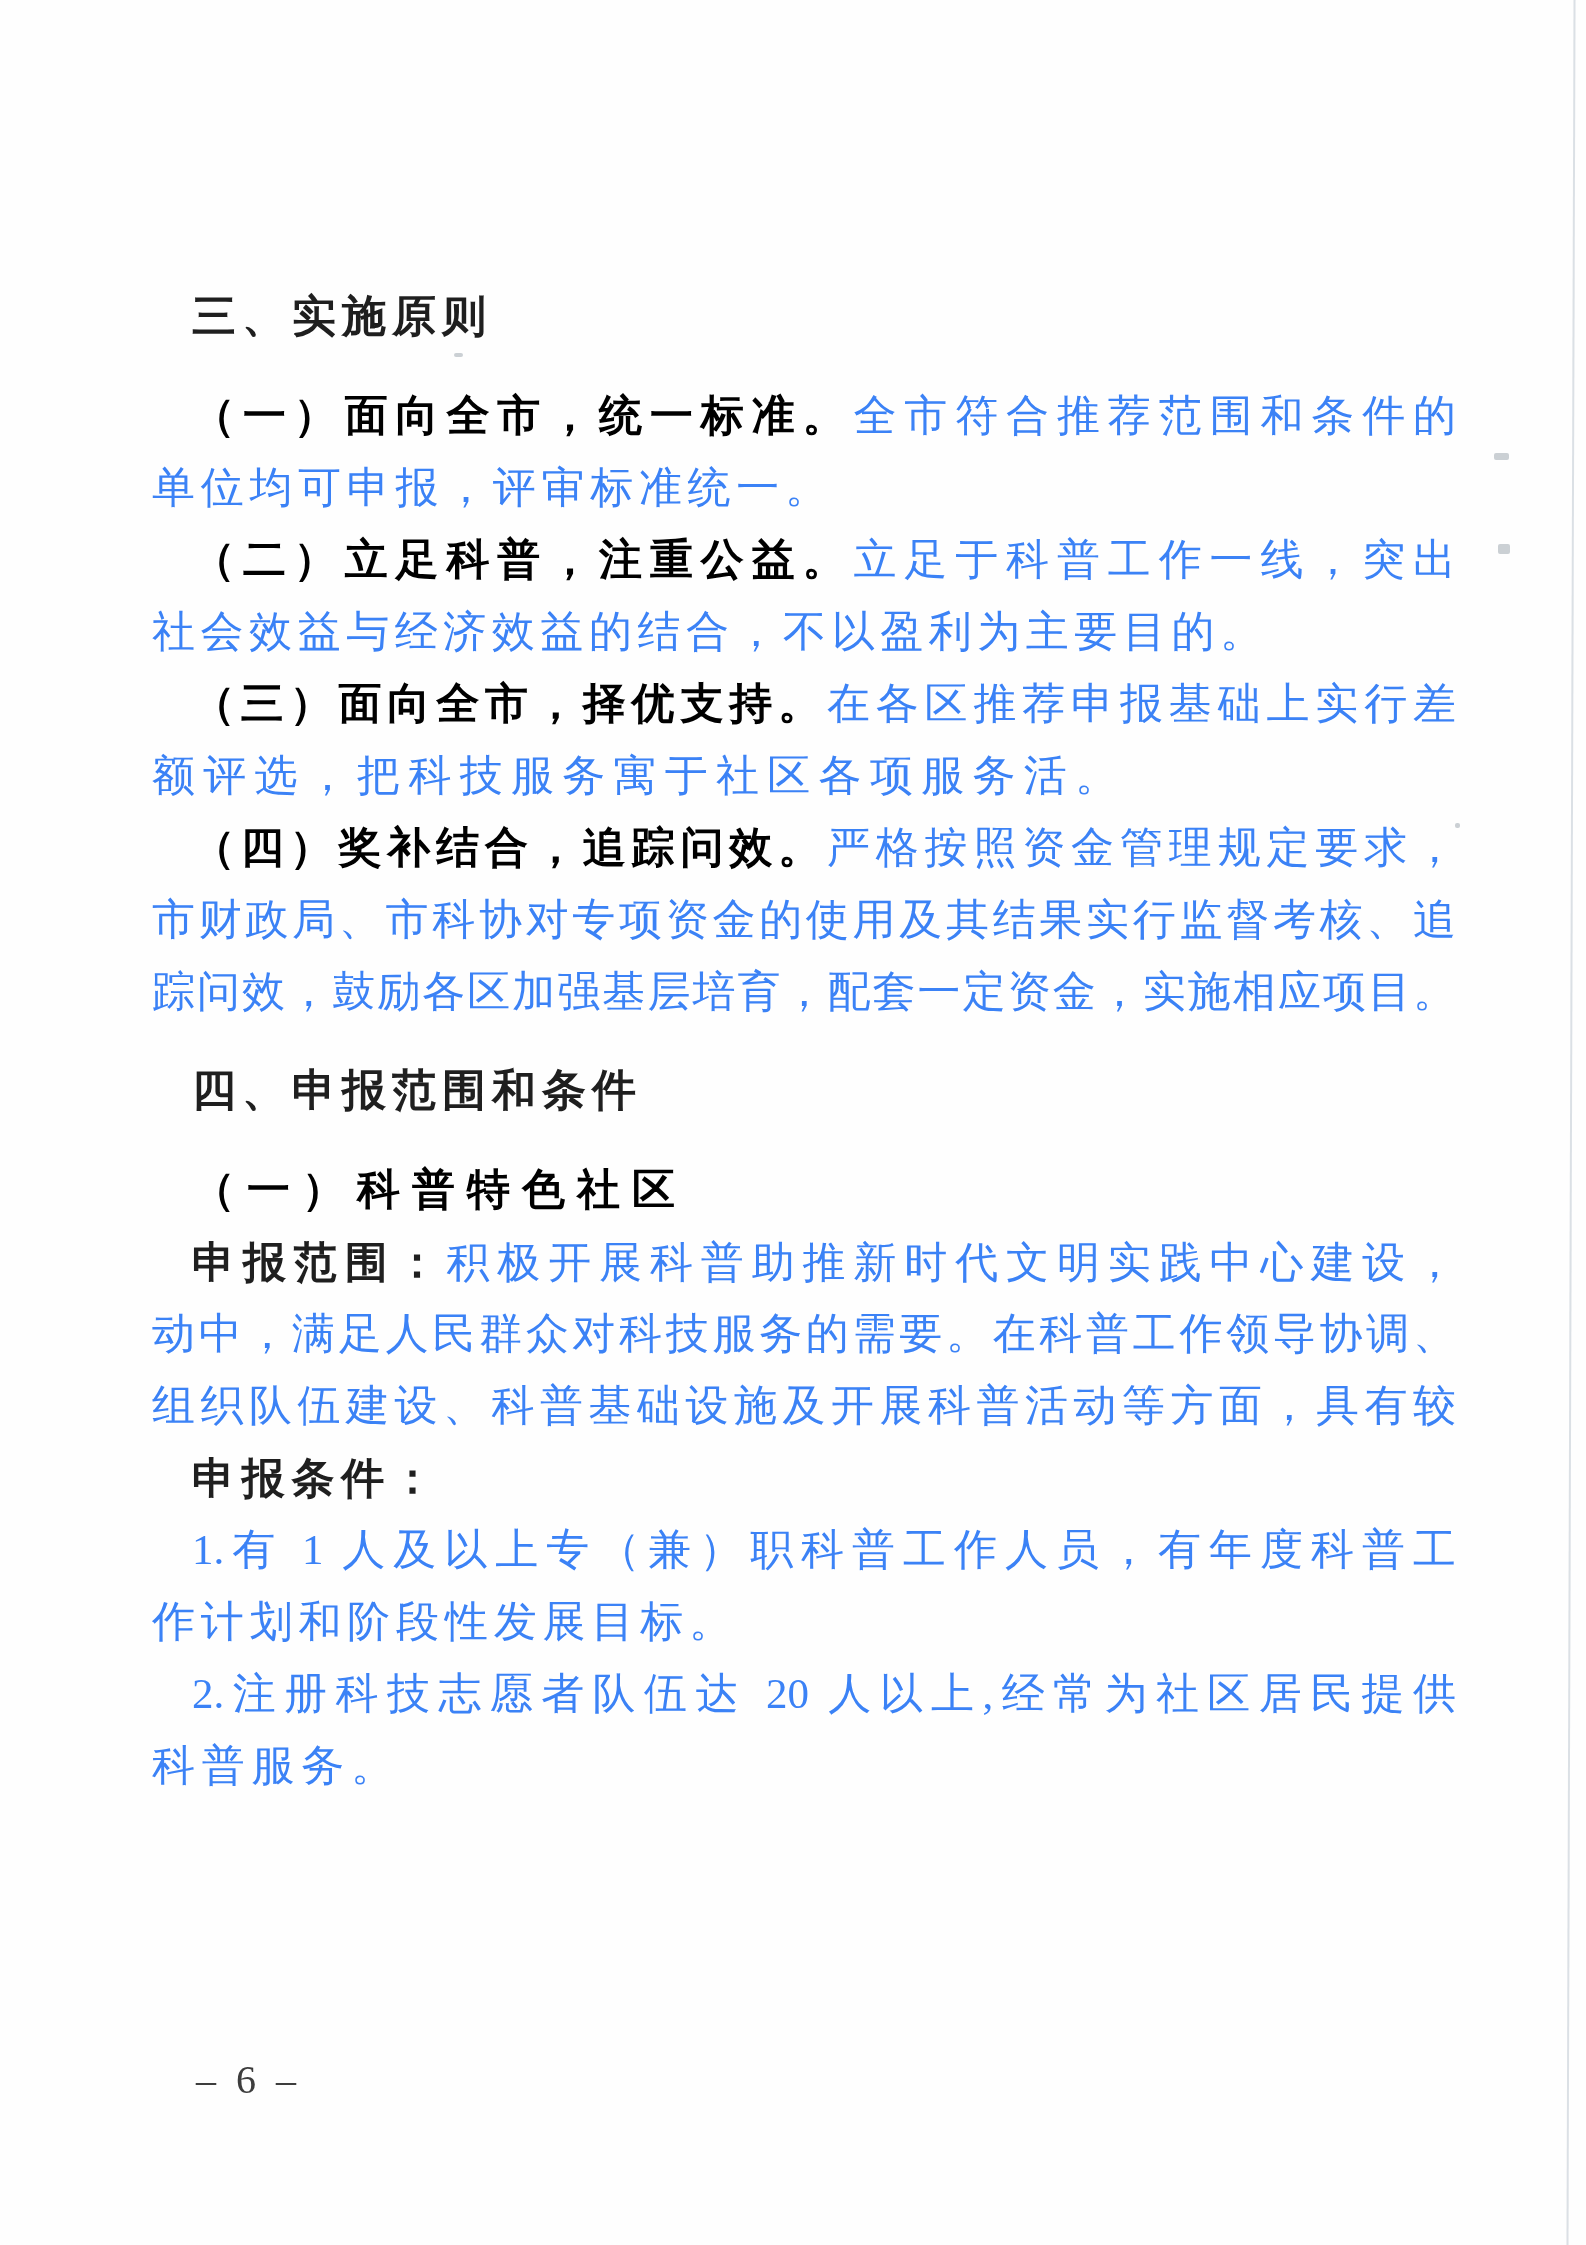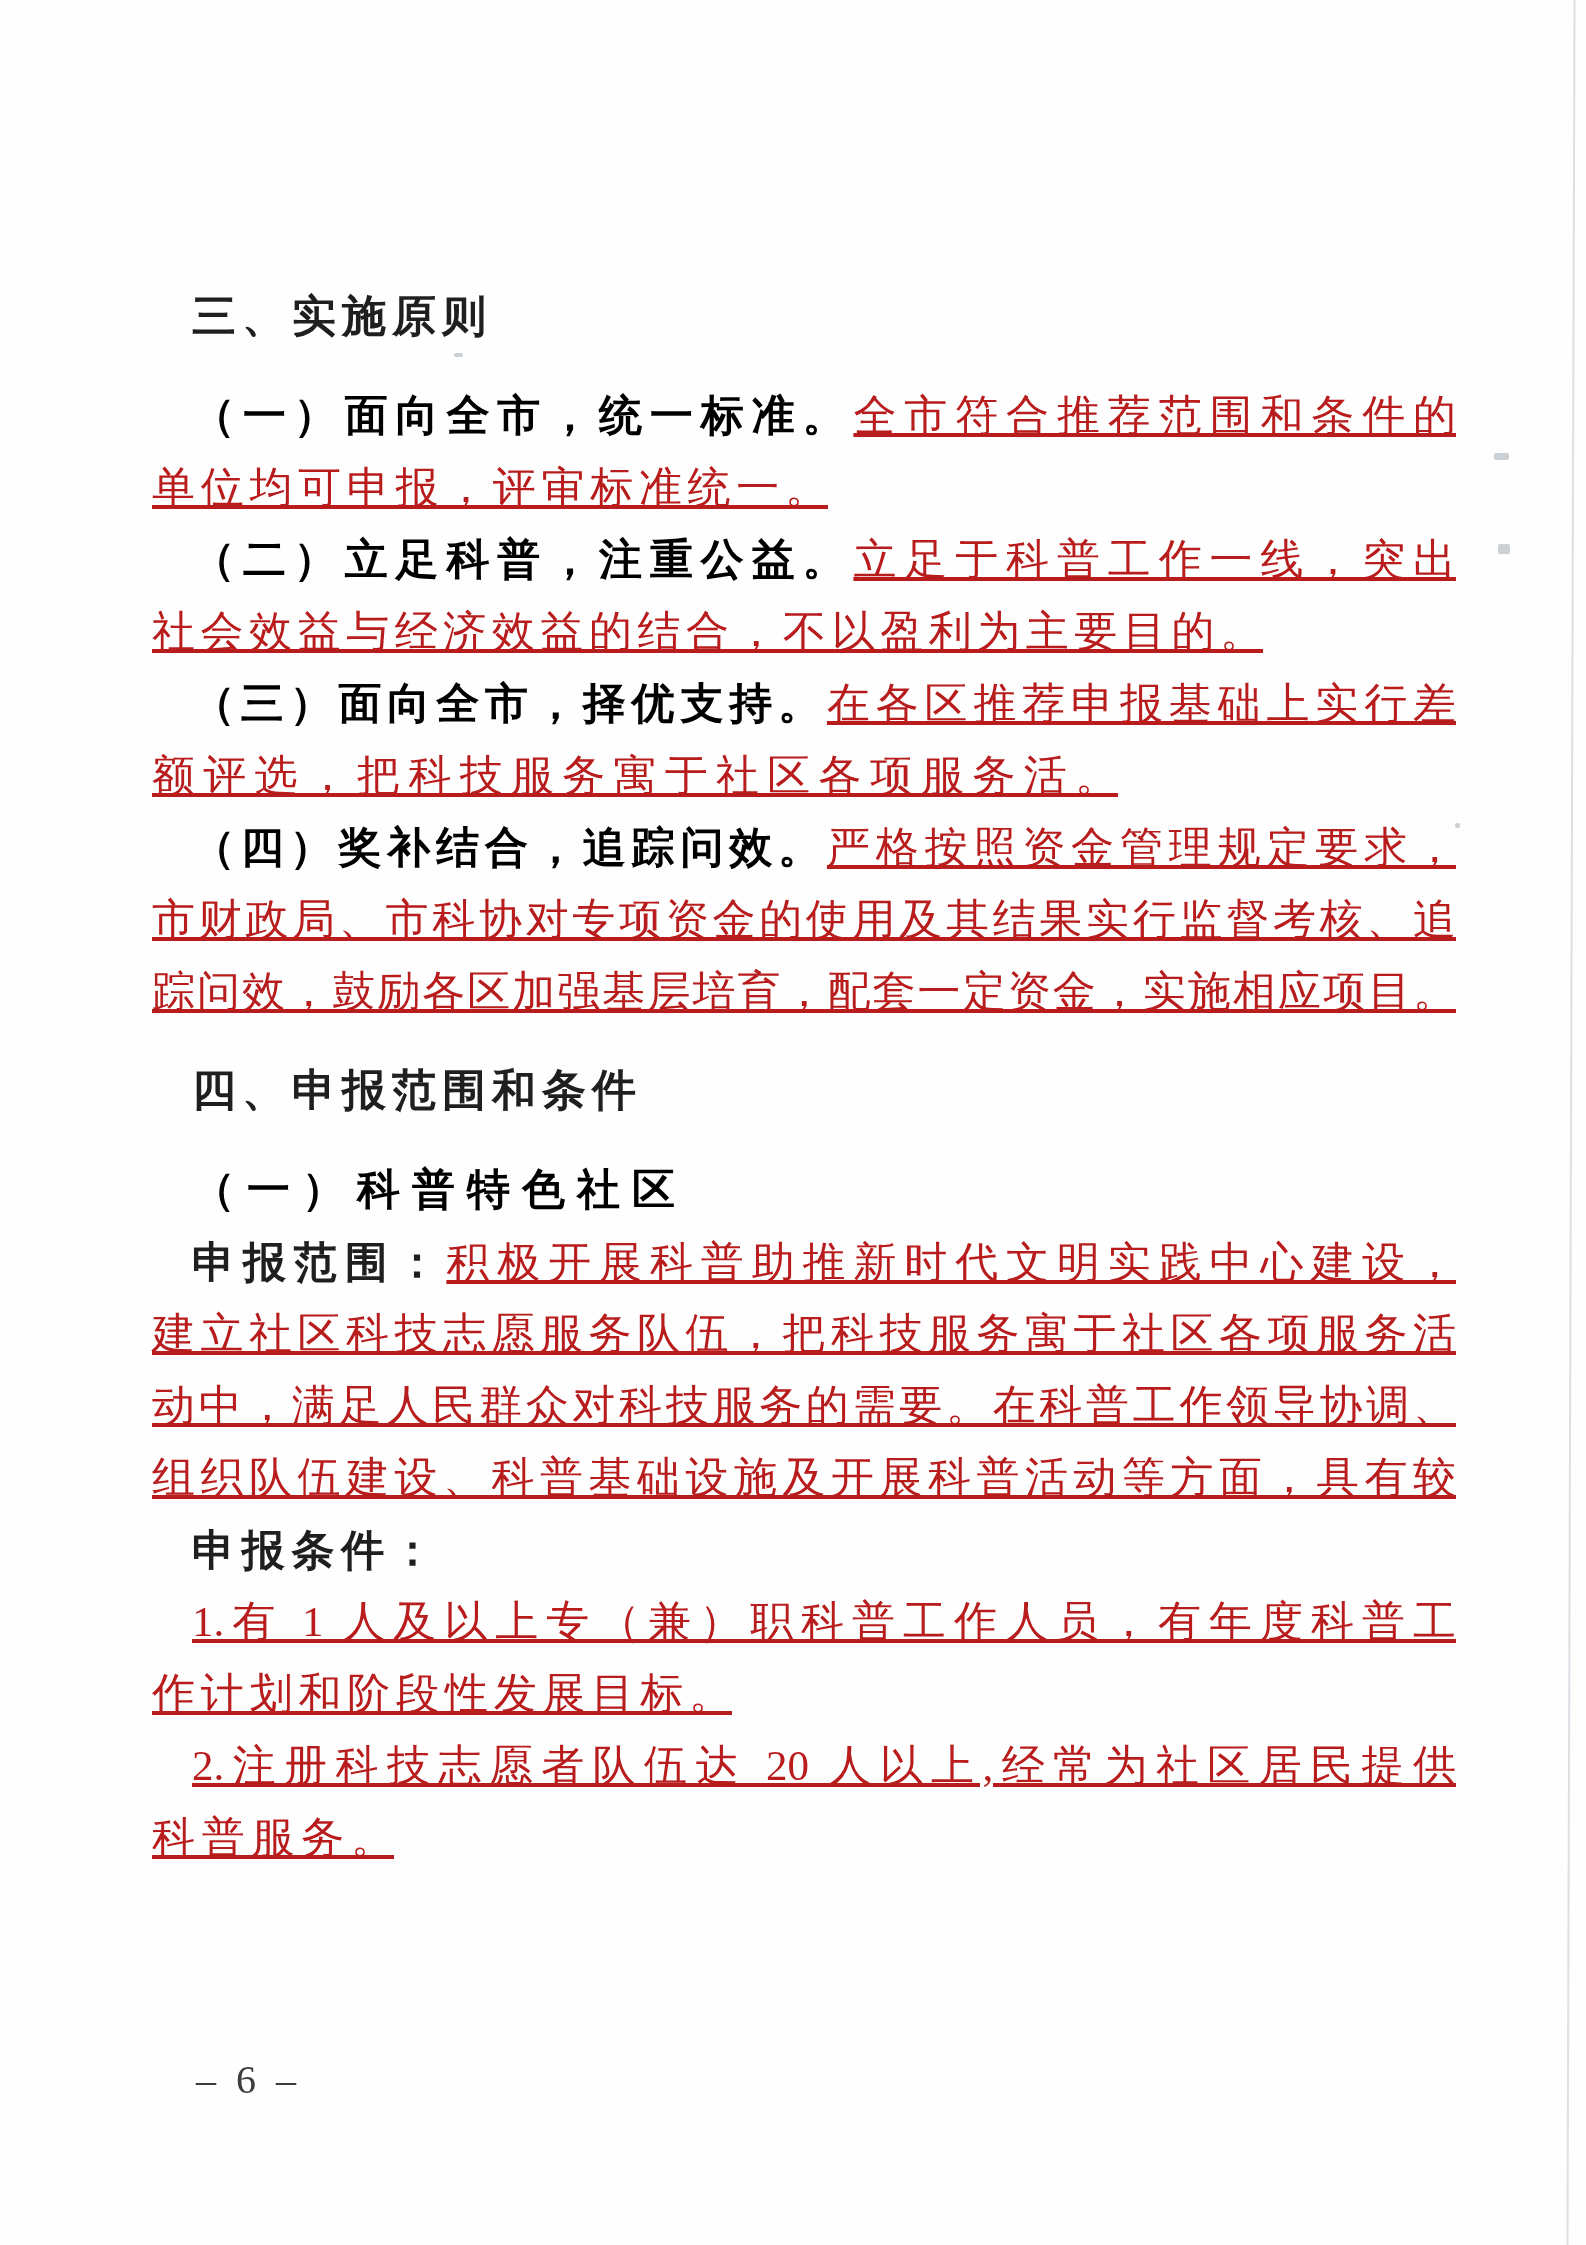--- a/index.html
+++ b/index.html
@@ -38,21 +38,21 @@
   }
   .indent{margin-left:40px;}
   .heading{
     padding-top:26px;
     padding-bottom:28px;
   }
   .heading .seg-hei{
     font-size:44px;
     letter-spacing:6px;
   }
-  .seg-song{font-weight:normal;color:#b91c1c;text-decoration:underline;}
+  .seg-song{font-weight:normal;color:#3b82f6;}
   .seg-kai{font-weight:bold;color:#000000;}
   .seg-hei{
     font-family:"Liberation Sans","DejaVu Sans",sans-serif;
     font-weight:bold;color:#1f1f1f;
   }
   .footer{
     position:absolute;
     left:196px;top:2056px;
     font-size:40px;
     letter-spacing:5px;
@@ -90,21 +90,20 @@
       <div class="line indent fill"><span class="seg-kai">（二）立足科普，注重公益。</span><span class="seg-song">立足于科普工作一线，突出</span></div>
       <div class="line fixedw" style="width: 1111px;"><span class="seg-song">社会效益与经济效益的结合，不以盈利为主要目的。</span></div>
       <div class="line indent fill"><span class="seg-kai">（三）面向全市，择优支持。</span><span class="seg-song">在各区推荐申报基础上实行差</span></div>
       <div class="line fixedw" style="width: 966px;"><span class="seg-song">额评选，把科技服务寓于社区各项服务活。</span></div>
       <div class="line indent fill"><span class="seg-kai">（四）奖补结合，追踪问效。</span><span class="seg-song">严格按照资金管理规定要求，</span></div>
       <div class="line fill noindent"><span class="seg-song">市财政局、市科协对专项资金的使用及其结果实行监督考核、追</span></div>
       <div class="line fill noindent"><span class="seg-song">踪问效，鼓励各区加强基层培育，配套一定资金，实施相应项目。</span></div>
       <div class="line heading indent"><span class="seg-hei">四、申报范围和条件</span></div>
       <div class="line indent fixedw" style="width: 483px;"><span class="seg-kai">（一）科普特色社区</span></div>
       <div class="line indent fill"><span class="seg-hei">申报范围：</span><span class="seg-song">积极开展科普助推新时代文明实践中心建设，</span></div>
-      <div class="line fill noindent"><span class="seg-song">建立社区科技志愿服务队伍，把科技服务寓于社区各项服务活</span></div>
       <div class="line fill noindent"><span class="seg-song">动中，满足人民群众对科技服务的需要。在科普工作领导协调、</span></div>
       <div class="line fill noindent"><span class="seg-song">组织队伍建设、科普基础设施及开展科普活动等方面，具有较</span></div>
       <div class="line indent fixedw" style="width: 242px;"><span class="seg-hei">申报条件：</span></div>
       <div class="line indent fill"><span class="seg-song">1.有 1 人及以上专（兼）职科普工作人员，有年度科普工</span></div>
       <div class="line fixedw" style="width: 580px;"><span class="seg-song">作计划和阶段性发展目标。</span></div>
       <div class="line indent fill"><span class="seg-song">2.注册科技志愿者队伍达 20 人以上,经常为社区居民提供</span></div>
       <div class="line fixedw" style="width: 242px;"><span class="seg-song">科普服务。</span></div>
     </div>
 
   <div class="footer">– 6 –</div>

